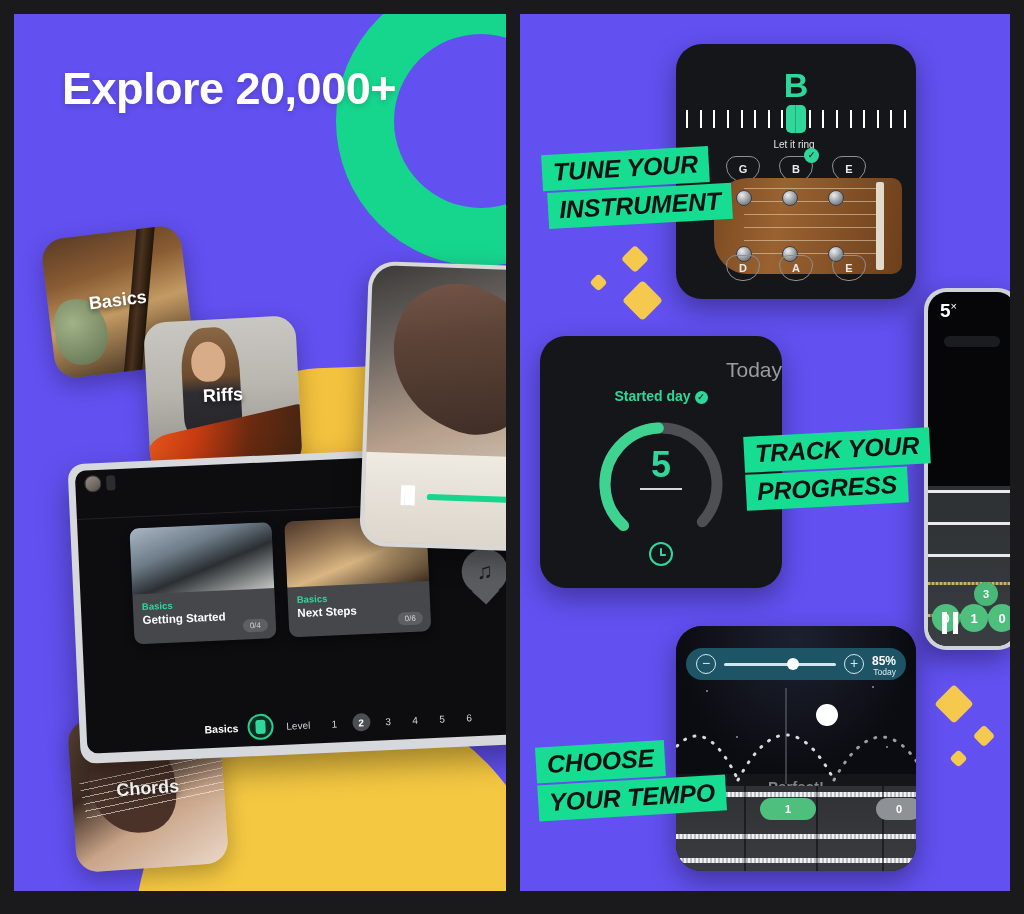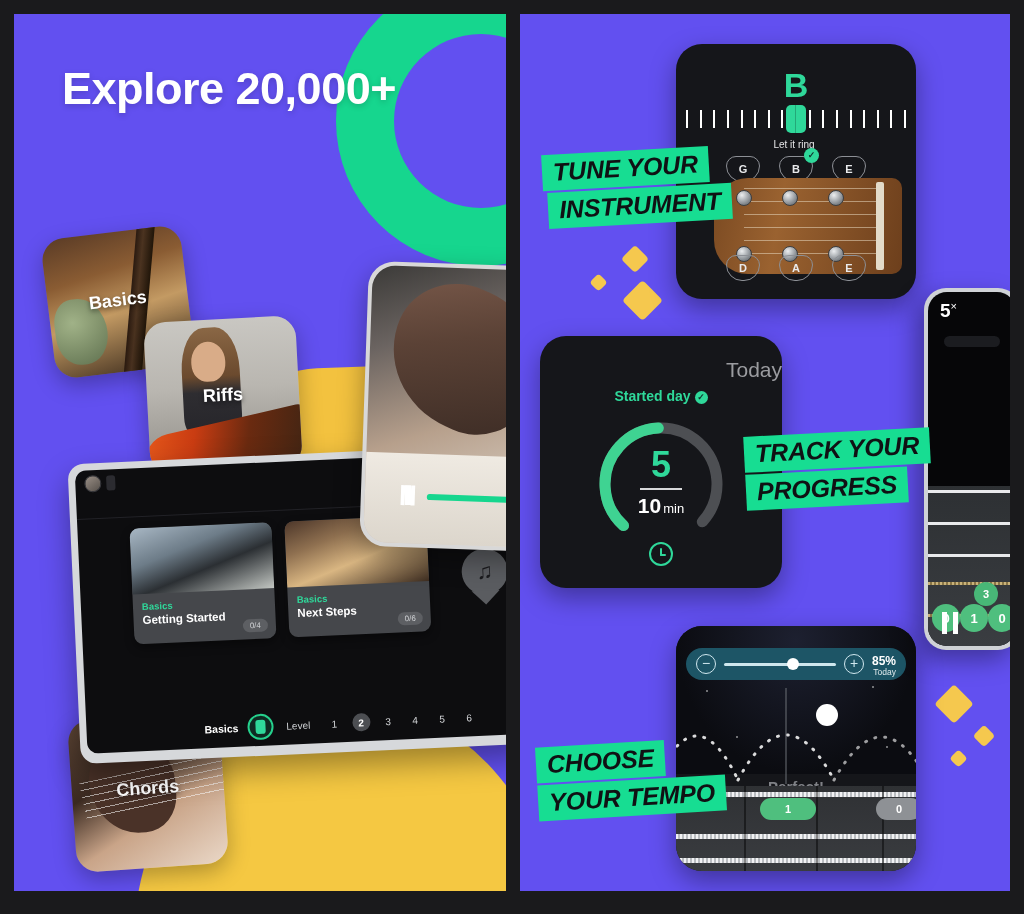--- a/index.html
+++ b/index.html
@@ -703,23 +703,20 @@
         <span>Started day</span><span class="dot">✓</span>
       </div>
       <div class="pg-ring">
         <svg viewBox="0 0 132 132">
           <circle cx="66" cy="66" r="56" fill="none" stroke="#4d4f53" stroke-width="11" stroke-linecap="round" stroke-dasharray="264 352"></circle>
           <circle cx="66" cy="66" r="56" fill="none" stroke="#3fd392" stroke-width="11" stroke-linecap="round" stroke-dasharray="132 352"></circle>
         </svg>
       </div>
       <div class="pg-num">5</div>
       <div class="pg-line"></div>
-      <div class="pg-goal">
-        <span>10</span><small>min</small>
-      </div>
       <div class="pg-clock"></div>
     </div>
 
     <div class="widget" id="w-tempo">
       <div class="tp-sky">
         <div class="star" style="left:30px;top:64px"></div>
         <div class="star" style="left:88px;top:52px"></div>
         <div class="star" style="left:150px;top:78px"></div>
         <div class="star" style="left:196px;top:60px"></div>
         <div class="star" style="left:60px;top:110px"></div>

